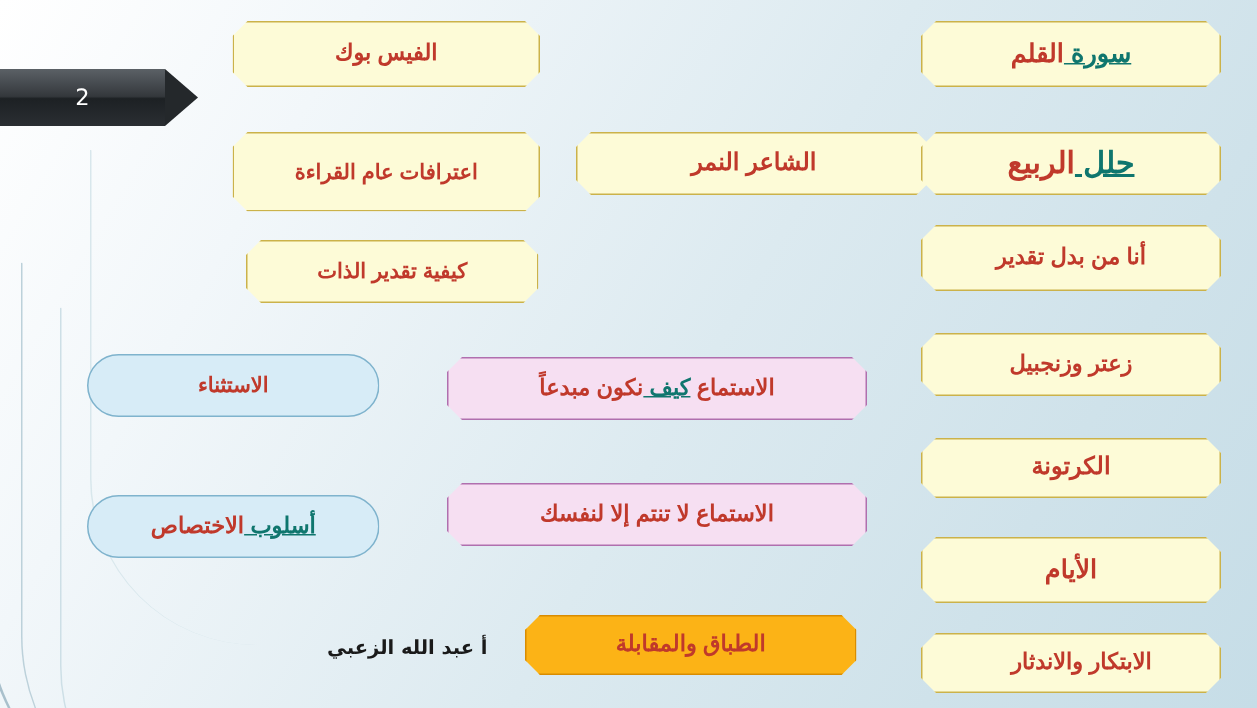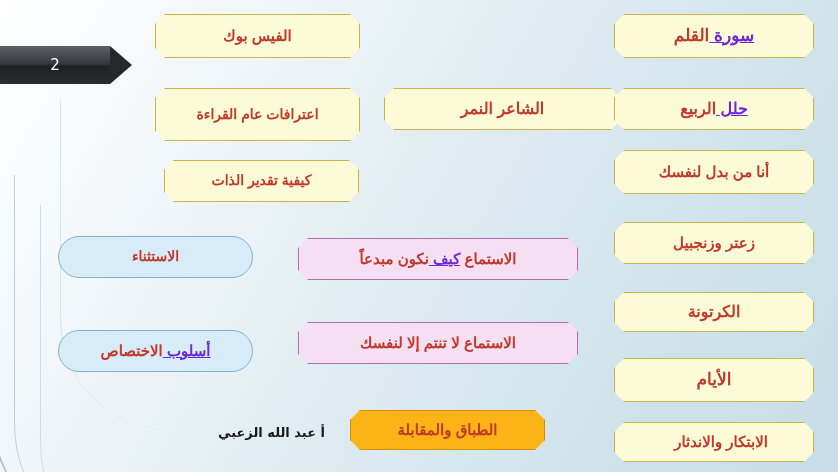--- a/index.html
+++ b/index.html
@@ -77,21 +77,21 @@
     
     clip-path: polygon(0 10px, 10px 0, calc(100% - 10px) 0, 100% 10px, 100% calc(100% - 10px), calc(100% - 10px) 100%, 10px 100%, 0 calc(100% - 10px));
   }
   .box.yellow { background:#fdfbd7; border-color:#cbb24a; color:#c0392b; }
   .box.pink   { background:#f6dff2; border-color:#b06fae; color:#c0392b; }
   .box.blue   { background:#d7ecf7; border-color:#7fb3cd; color:#c0392b;border-radius:21px; }
   .box.orange { background:#fcb316; border-color:#d98c00; color:#c0392b; }
 
   .box .plain { color:#c0392b; }
   .box .link {
-    color:#6d28d9;
+    color:#0f766e;
     text-decoration: underline;
   }
 
   .author {
     position: absolute;
     direction: rtl;
     color: #1a1a1a;
     font-size: 13px;
     font-weight: bold;
     white-space: nowrap;
@@ -118,28 +118,28 @@
       </div>
       <div class="box yellow" style="left: 614px; top: 14px; width: 200px; height: 44px; font-size: 17px;">
         <span><span class="link">سورة </span><span class="plain">القلم</span></span>
       </div>
       <div class="box yellow" style="left: 155px; top: 88px; width: 205px; height: 53px; font-size: 14px;">
         <span><span class="plain">اعترافات عام القراءة</span></span>
       </div>
       <div class="box yellow" style="left: 384px; top: 88px; width: 237px; height: 42px; font-size: 16px;">
         <span><span class="plain">الشاعر النمر</span></span>
       </div>
-      <div class="box yellow" style="left: 614px; top: 88px; width: 200px; height: 42px; font-size: 16px;">
+      <div class="box yellow" style="left: 614px; top: 88px; width: 200px; height: 42px; font-size: 20px;">
         <span><span class="link">حلل </span><span class="plain">الربيع</span></span>
       </div>
       <div class="box yellow" style="left: 164px; top: 160px; width: 195px; height: 42px; font-size: 14px;">
         <span><span class="plain">كيفية تقدير الذات</span></span>
       </div>
       <div class="box yellow" style="left: 614px; top: 150px; width: 200px; height: 44px; font-size: 15px;">
-        <span><span class="plain">أنا من بدل لنفسك</span></span>
+        <span><span class="plain">أنا من بدل تقدير</span></span>
       </div>
       <div class="box blue" style="left: 58px; top: 236px; width: 195px; height: 42px; font-size: 14px;">
         <span><span class="plain">الاستثناء</span></span>
       </div>
       <div class="box pink" style="left: 298px; top: 238px; width: 280px; height: 42px; font-size: 15px;">
         <span><span class="plain">الاستماع </span><span class="link">كيف </span><span class="plain">نكون مبدعاً</span></span>
       </div>
       <div class="box yellow" style="left: 614px; top: 222px; width: 200px; height: 42px; font-size: 15px;">
         <span><span class="plain">زعتر وزنجبيل</span></span>
       </div>
@@ -148,21 +148,21 @@
       </div>
       <div class="box pink" style="left: 298px; top: 322px; width: 280px; height: 42px; font-size: 15px;">
         <span><span class="plain">الاستماع لا تنتم إلا لنفسك</span></span>
       </div>
       <div class="box blue" style="left: 58px; top: 330px; width: 195px; height: 42px; font-size: 15px;">
         <span><span class="link">أسلوب </span><span class="plain">الاختصاص</span></span>
       </div>
       <div class="box yellow" style="left: 614px; top: 358px; width: 200px; height: 44px; font-size: 17px;">
         <span><span class="plain">الأيام</span></span>
       </div>
-      <div class="box orange" style="left: 350px; top: 410px; width: 195px; height: 40px; font-size: 15px;">
+      <div class="box orange" style="left: 350px; top: 410px; width: 221px; height: 40px; font-size: 15px;">
         <span><span class="plain">الطباق والمقابلة</span></span>
       </div>
       <div class="box yellow" style="left: 614px; top: 422px; width: 200px; height: 40px; font-size: 15px; padding-left: 20px;">
         <span><span class="plain">الابتكار والاندثار</span></span>
       </div>
     </div>
 
   <div class="author" style="left:218px; top:425px;">أ عبد الله الزعبي</div>
 
 </div>

